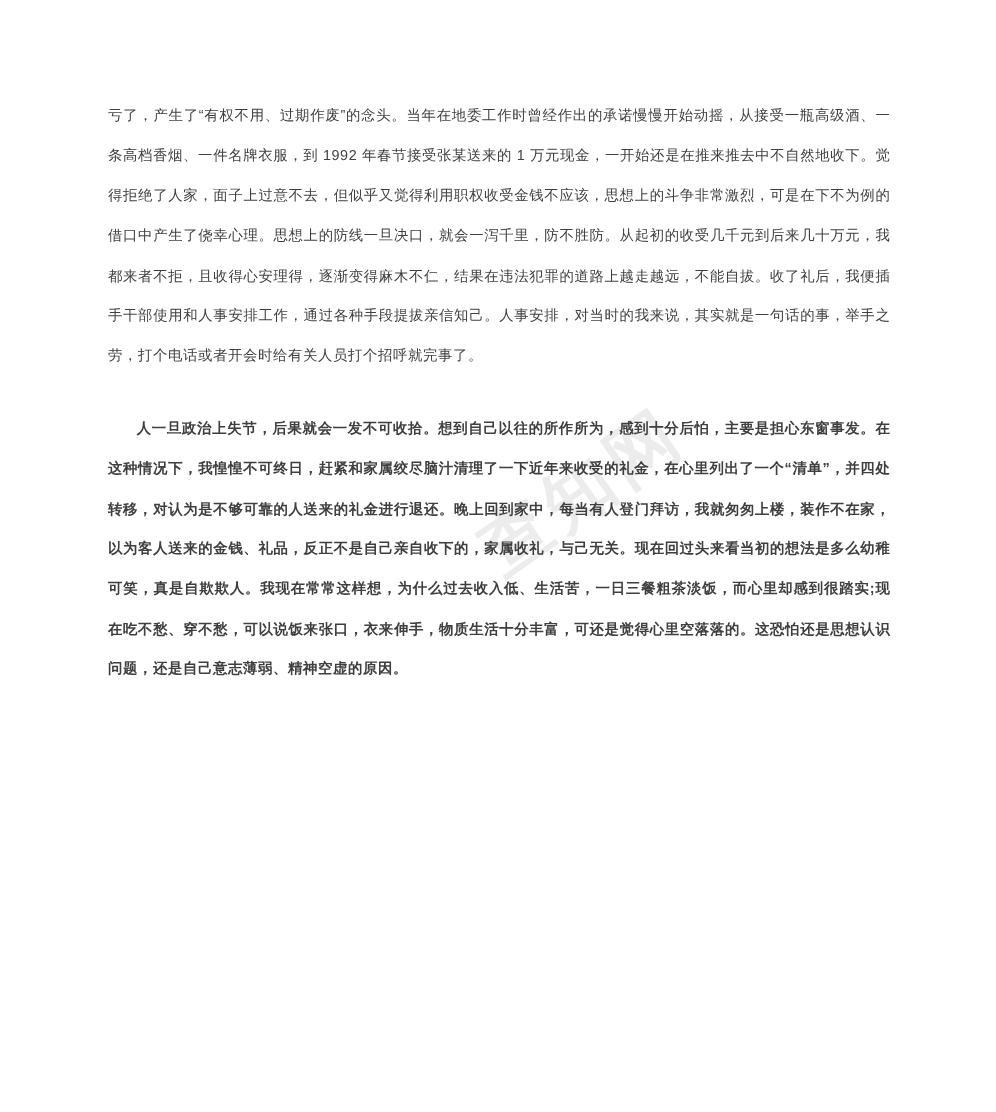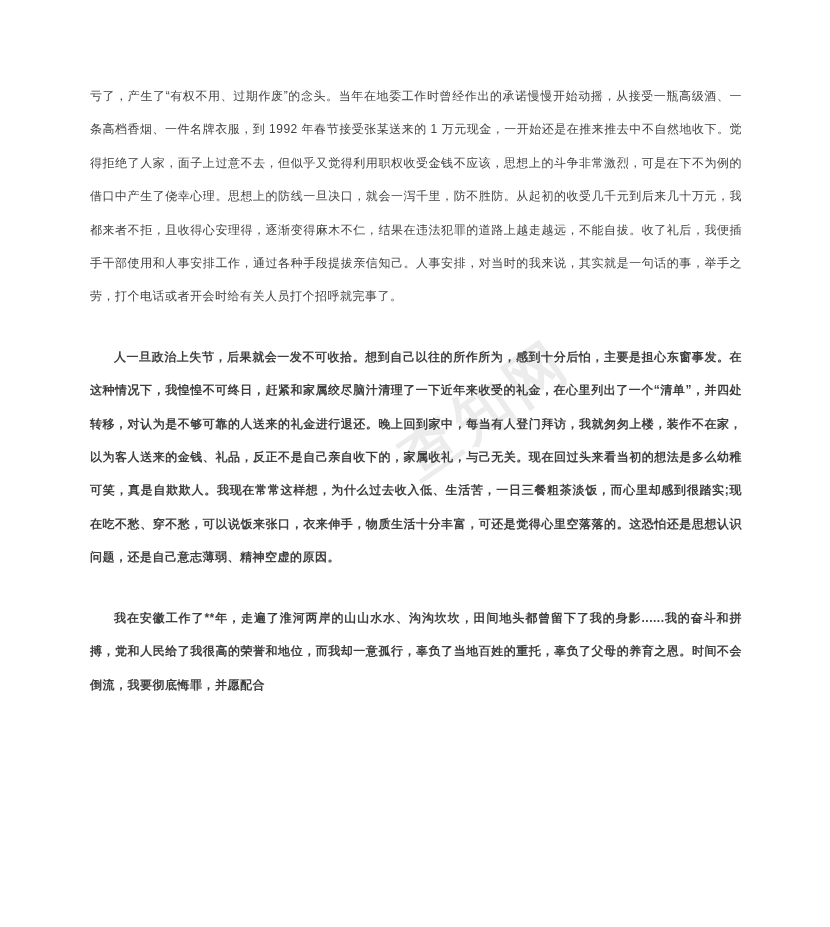--- a/index.html
+++ b/index.html
@@ -67,17 +67,16 @@
 <div class="page">
 
   <div class="watermark">查知网</div>
 
   <div class="content">
 
     <p class="para">亏了，产生了“有权不用、过期作废”的念头。当年在地委工作时曾经作出的承诺慢慢开始动摇，从接受一瓶高级酒、一条高档香烟、一件名牌衣服，到 1992 年春节接受张某送来的 1 万元现金，一开始还是在推来推去中不自然地收下。觉得拒绝了人家，面子上过意不去，但似乎又觉得利用职权收受金钱不应该，思想上的斗争非常激烈，可是在下不为例的借口中产生了侥幸心理。思想上的防线一旦决口，就会一泻千里，防不胜防。从起初的收受几千元到后来几十万元，我都来者不拒，且收得心安理得，逐渐变得麻木不仁，结果在违法犯罪的道路上越走越远，不能自拔。收了礼后，我便插手干部使用和人事安排工作，通过各种手段提拔亲信知己。人事安排，对当时的我来说，其实就是一句话的事，举手之劳，打个电话或者开会时给有关人员打个招呼就完事了。</p>
 
     <p class="para indent">人一旦政治上失节，后果就会一发不可收拾。想到自己以往的所作所为，感到十分后怕，主要是担心东窗事发。在这种情况下，我惶惶不可终日，赶紧和家属绞尽脑汁清理了一下近年来收受的礼金，在心里列出了一个“清单”，并四处转移，对认为是不够可靠的人送来的礼金进行退还。晚上回到家中，每当有人登门拜访，我就匆匆上楼，装作不在家，以为客人送来的金钱、礼品，反正不是自己亲自收下的，家属收礼，与己无关。现在回过头来看当初的想法是多么幼稚可笑，真是自欺欺人。我现在常常这样想，为什么过去收入低、生活苦，一日三餐粗茶淡饭，而心里却感到很踏实;现在吃不愁、穿不愁，可以说饭来张口，衣来伸手，物质生活十分丰富，可还是觉得心里空落落的。这恐怕还是思想认识问题，还是自己意志薄弱、精神空虚的原因。</p>
 
-    <p class="para indent">我在安徽工作了**年，走遍了淮河两岸的山山水水、沟沟坎坎，田间地头都曾留下了我的身影......我的奋斗和拼搏，党和人民给了我很高的荣誉和地位，而我却一意孤行，辜负了当地百姓的重托，辜负了父母的养育之恩。时间不会倒流，我要彻底悔罪，并愿配合</p>
 
   </div>
 
 </div>
 
 </body></html>

